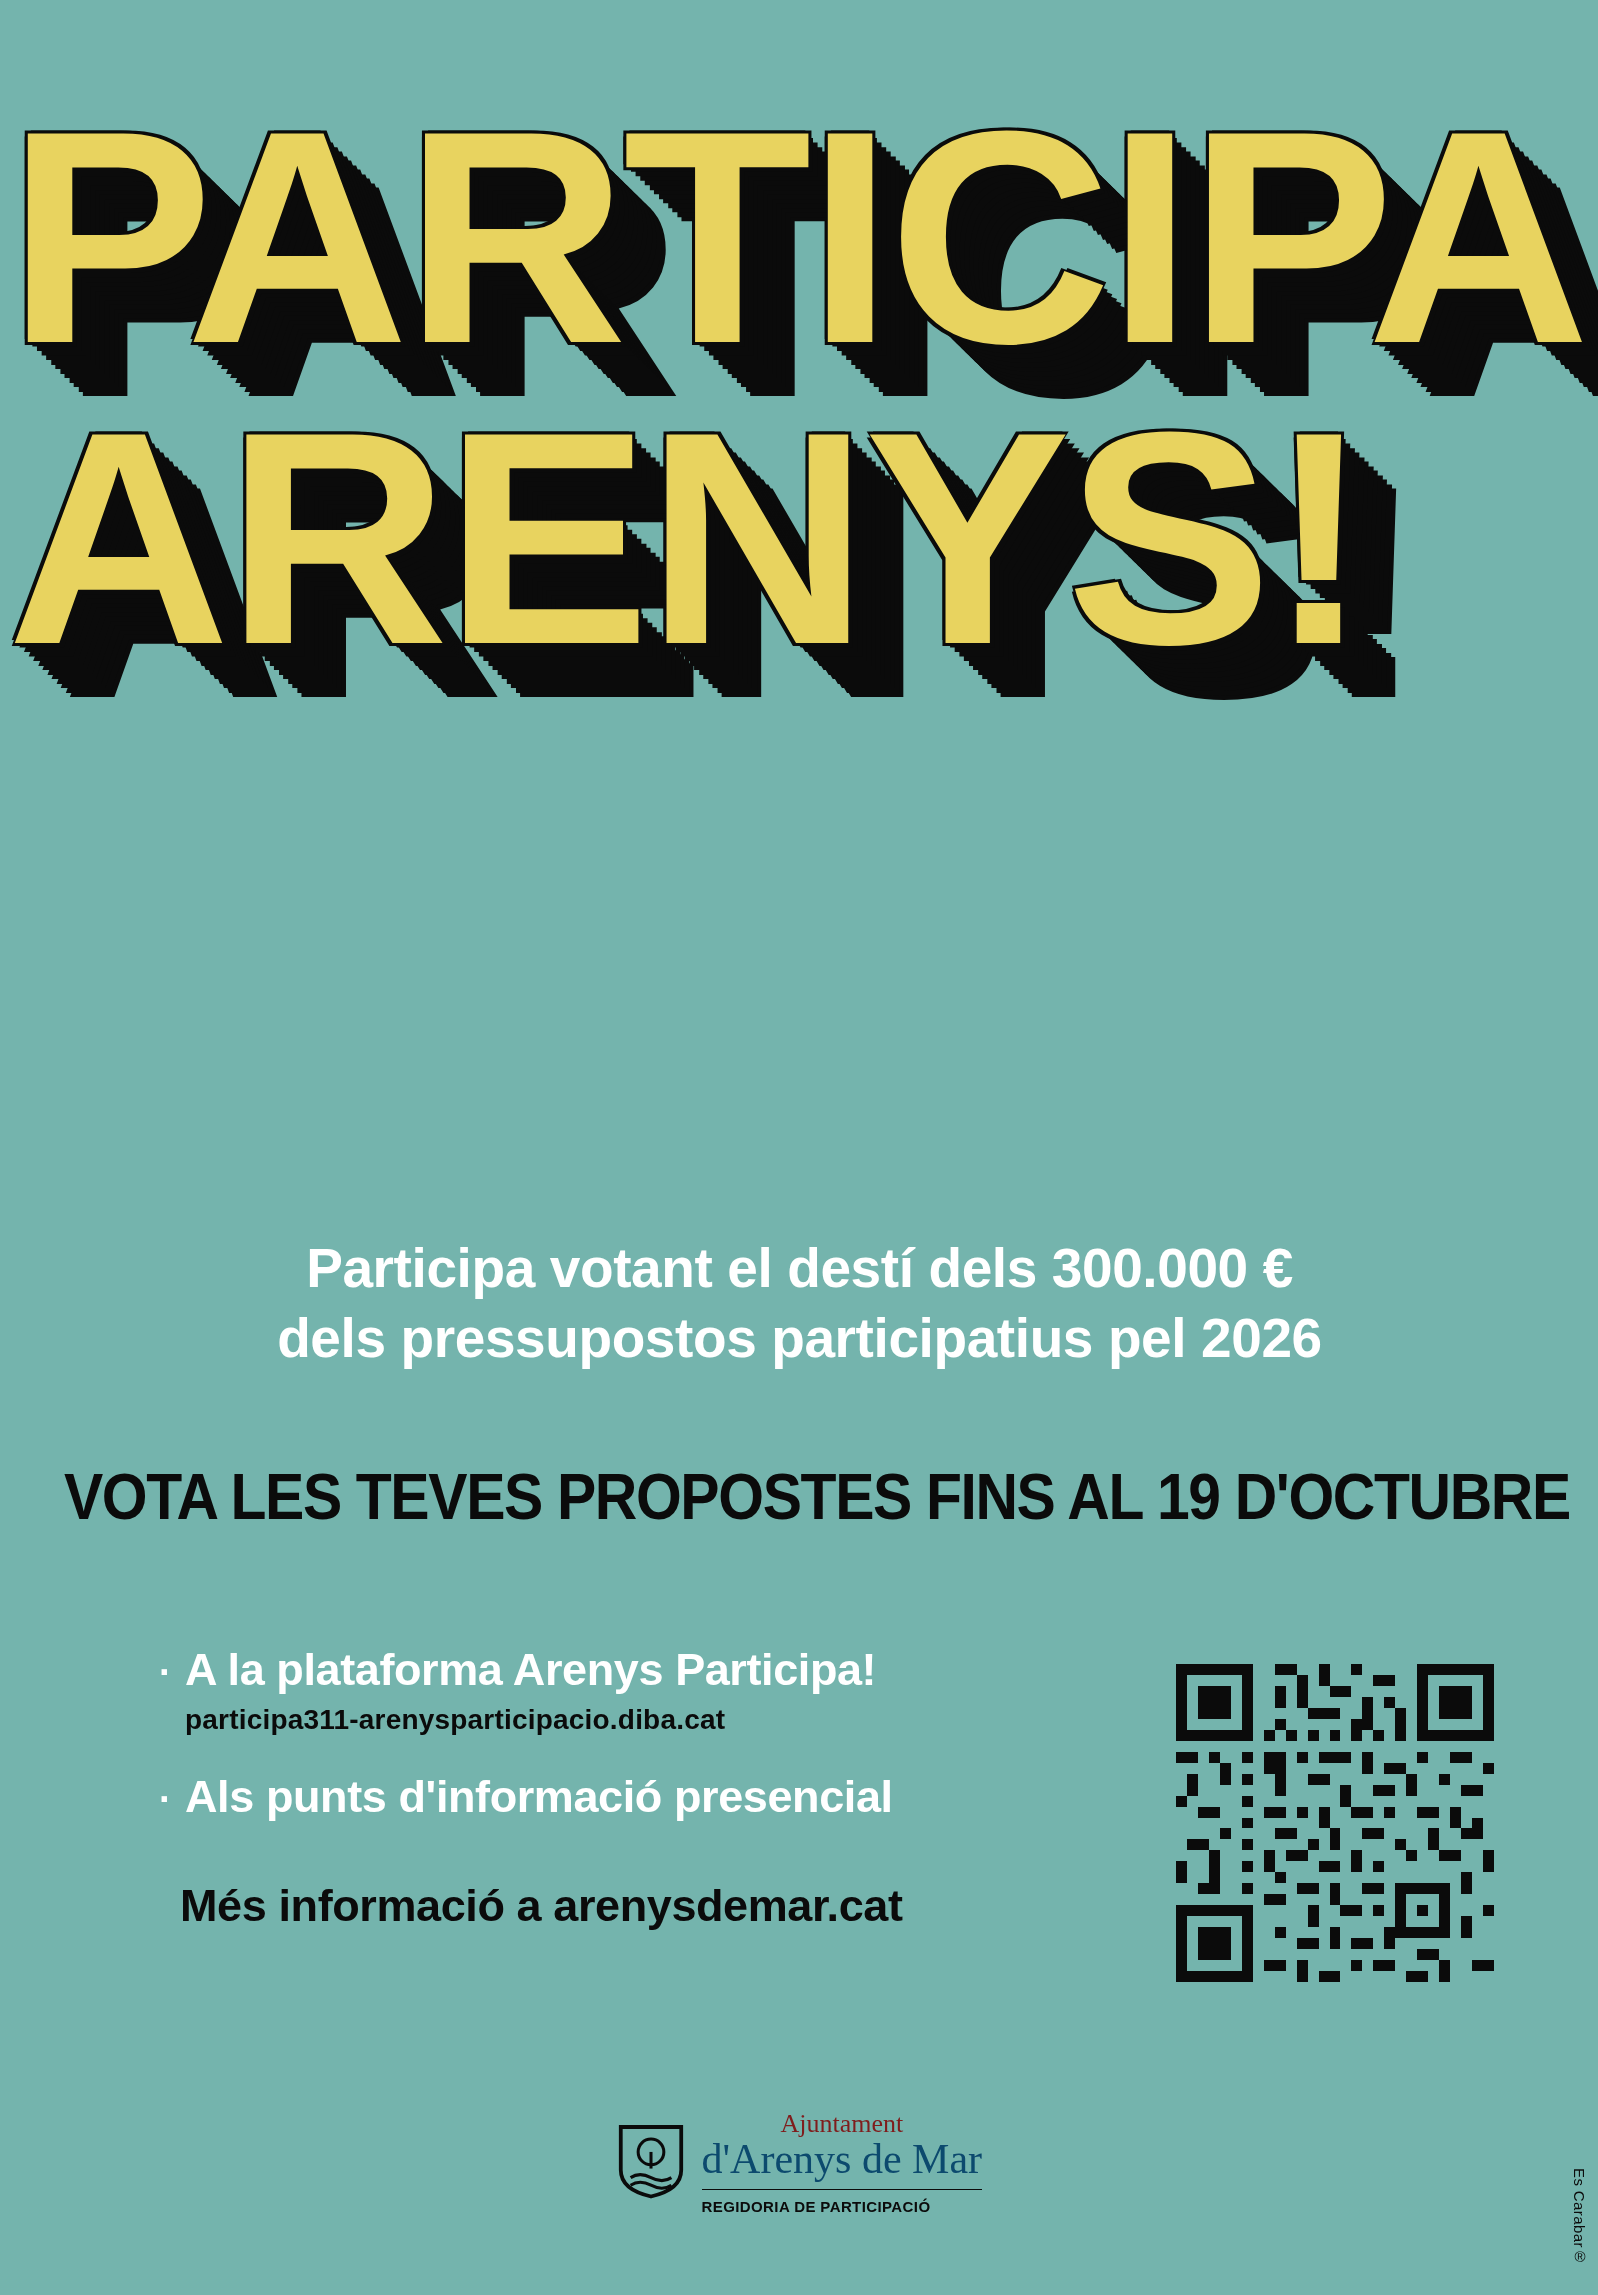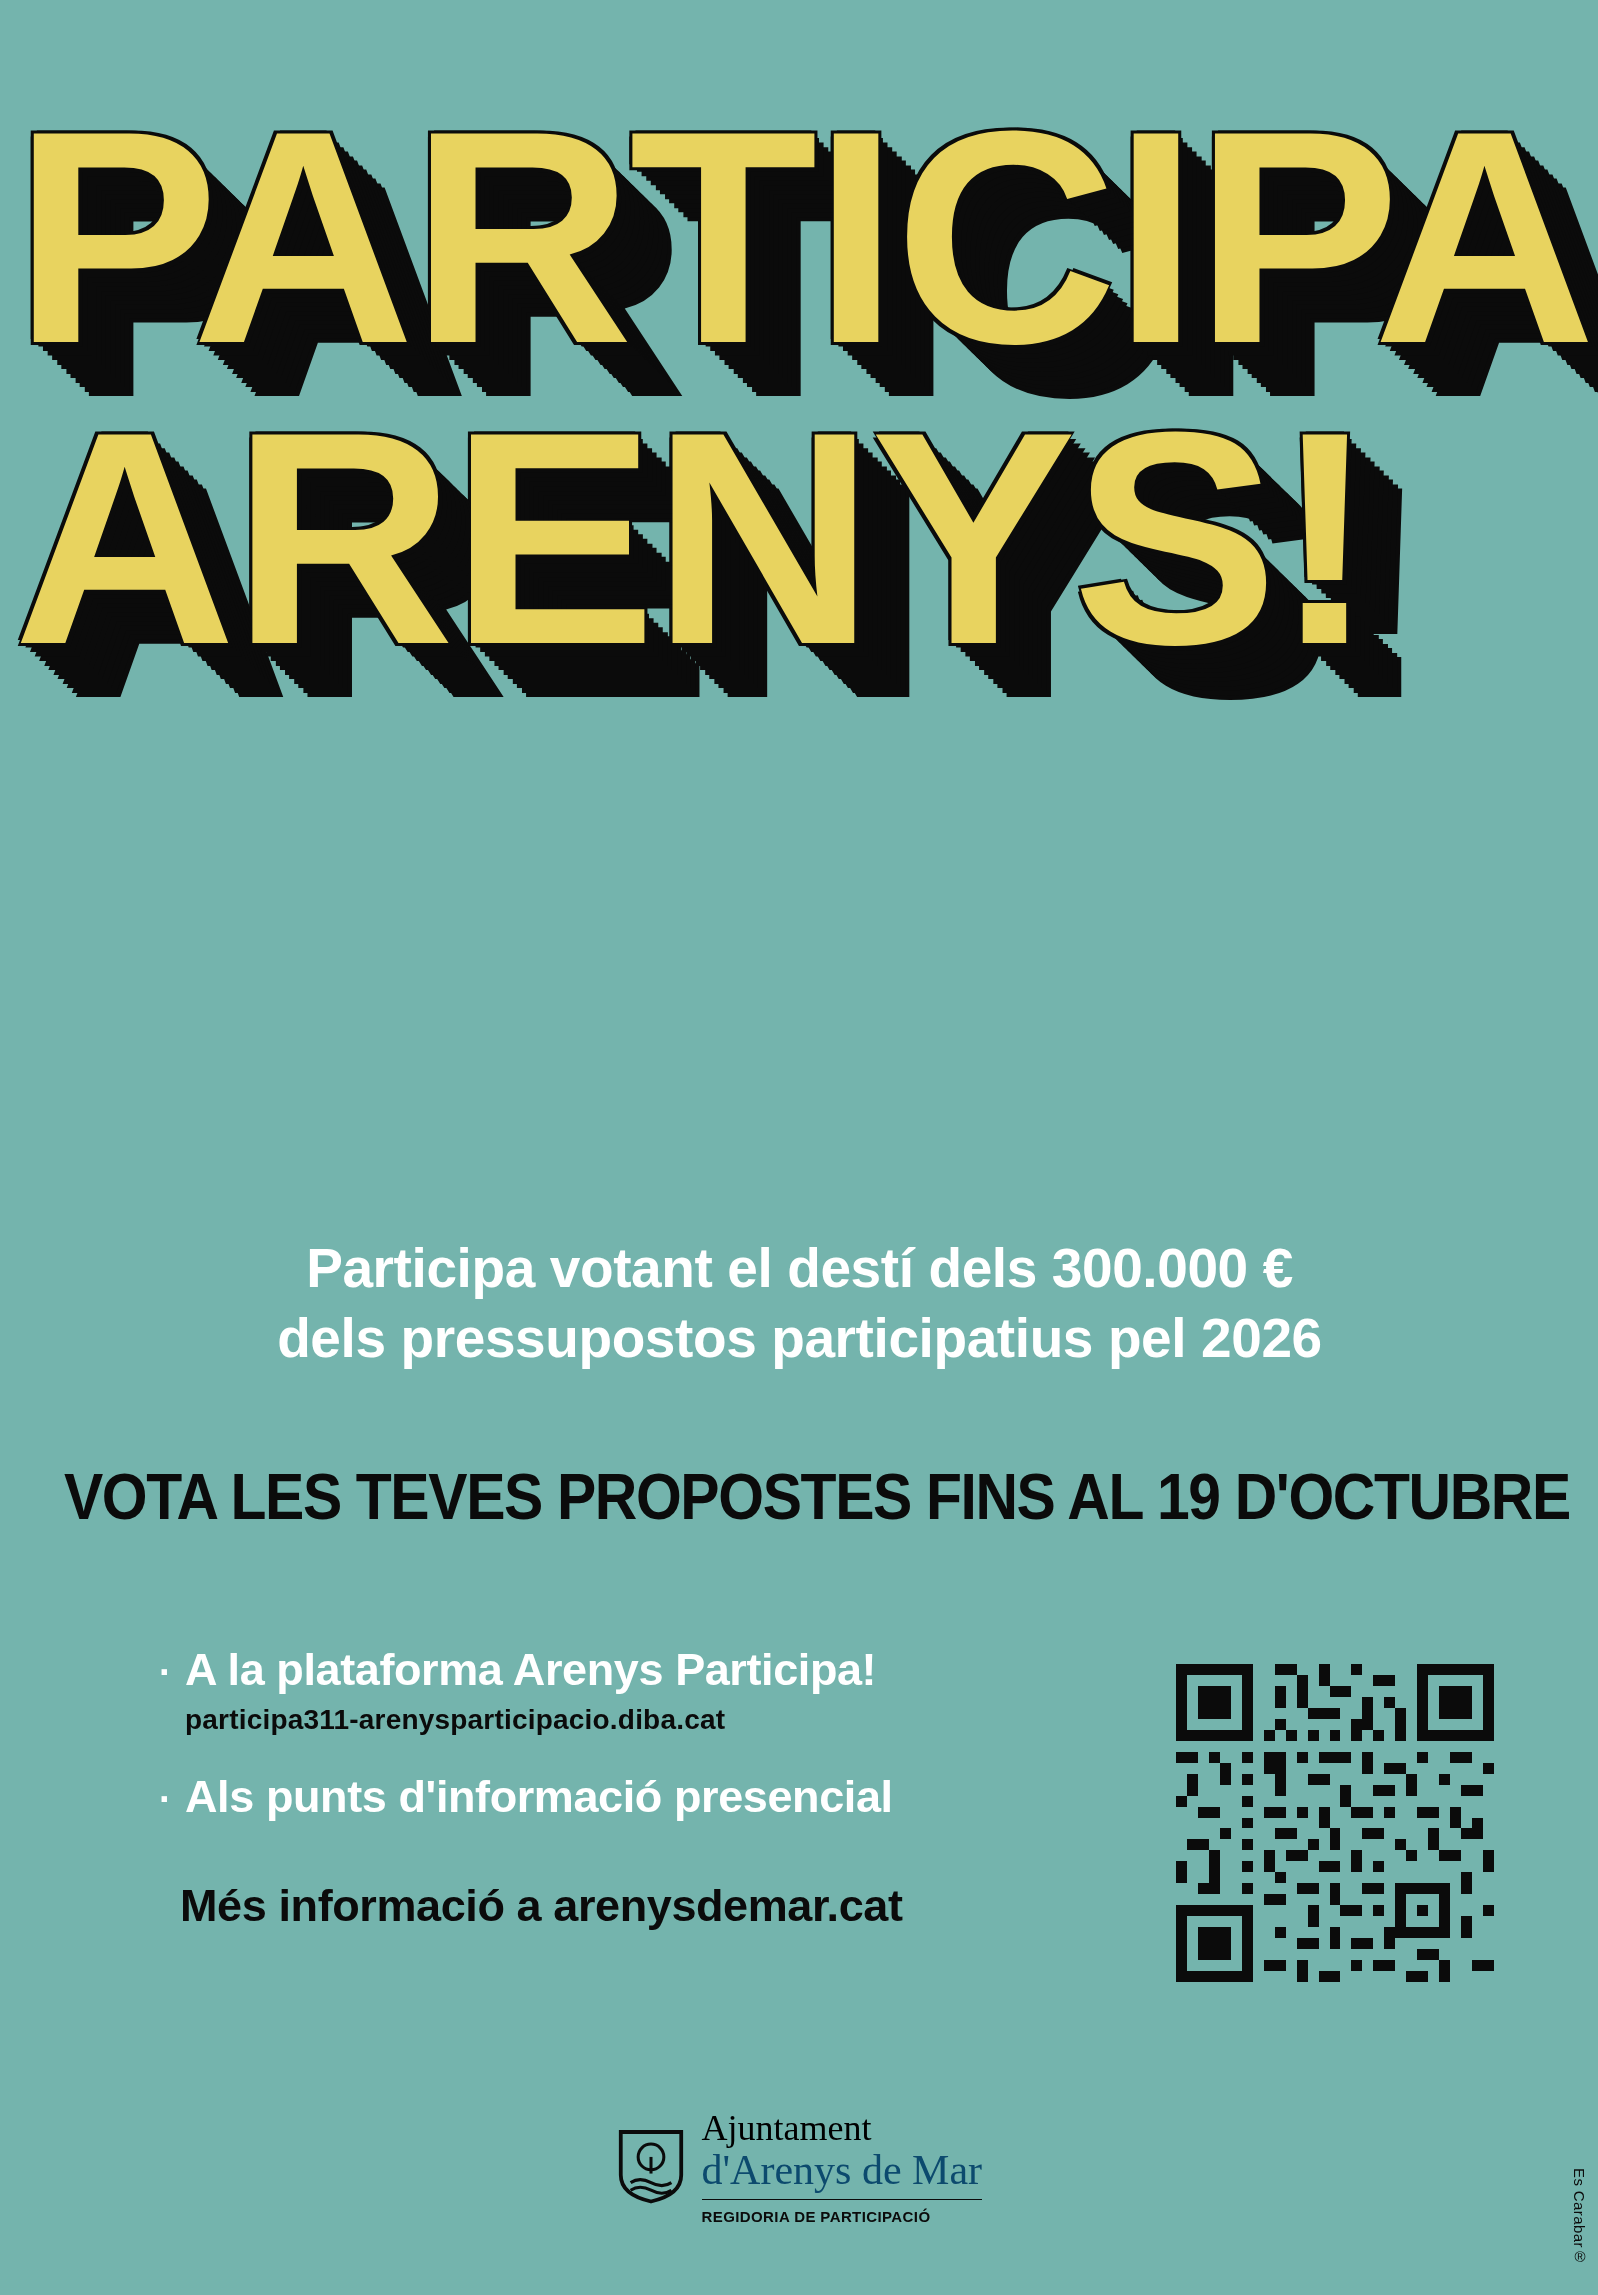--- a/index.html
+++ b/index.html
@@ -16,21 +16,21 @@
   .poster {
     position: relative;
     width: 1599px;
     height: 2295px;
     background: #74b4ad;
   }
 
   
   .headline {
     position: absolute;
-    left: 18px;
+    left: 12px;
     top: 113px;
     width: 1296px;
     text-align: center;
   }
 
   .hl-line {
     position: relative;
     font-family: "Liberation Sans", sans-serif;
     font-weight: bold;
     color: #e8d35f;
@@ -158,23 +158,24 @@
     align-items: flex-start;
     gap: 106px;
   }
 
   .logo-unit { display: flex; align-items: center; gap: 16.6px; }
 
   .logo-mark { flex: 0 0 auto; }
 
   .logo-text-aj .l1 {
     font-family: "Liberation Serif", serif;
-    font-size: 36px;
-    color: #000000;
+    font-size: 26px;
+    color: #7f1d1d;
     line-height: 1.05;
+    text-align: center;
   }
   .logo-text-aj .l2 {
     font-family: "Liberation Serif", serif;
     font-size: 42px;
     color: #0c4a6e;
     line-height: 1.05;
   }
   .logo-text-aj .l3 {
     font-size: 15px;
     font-weight: bold;

